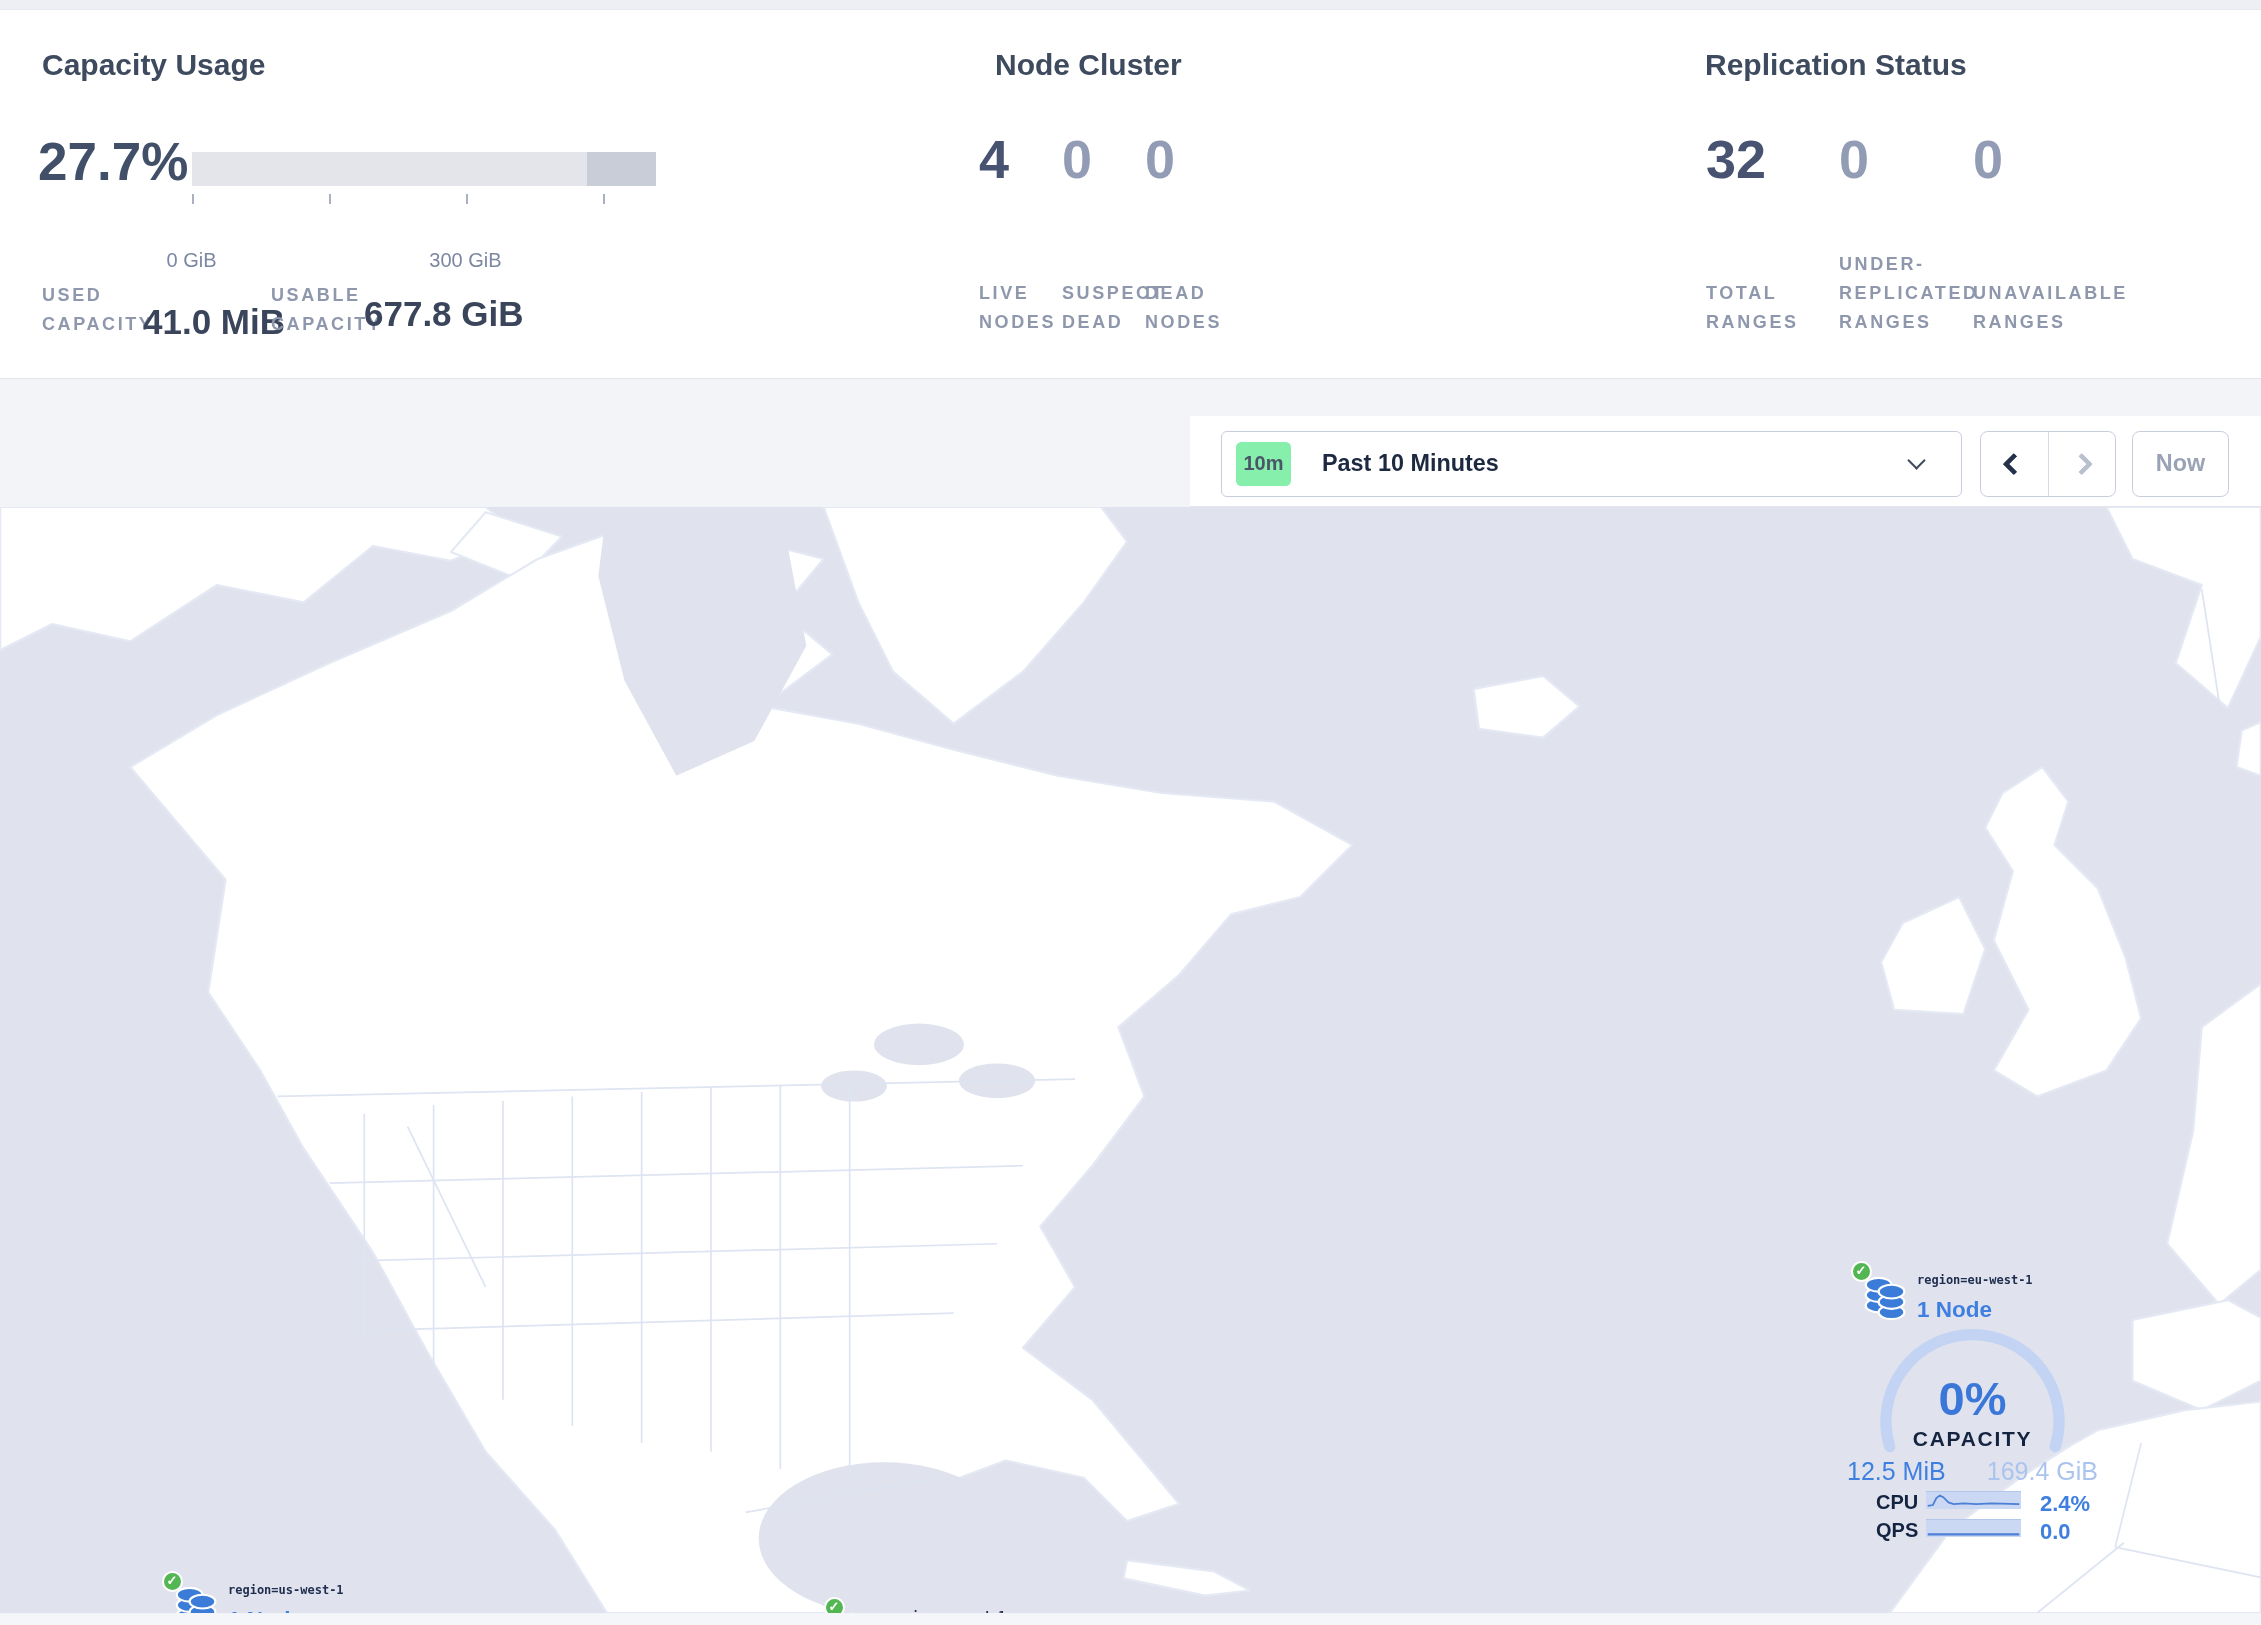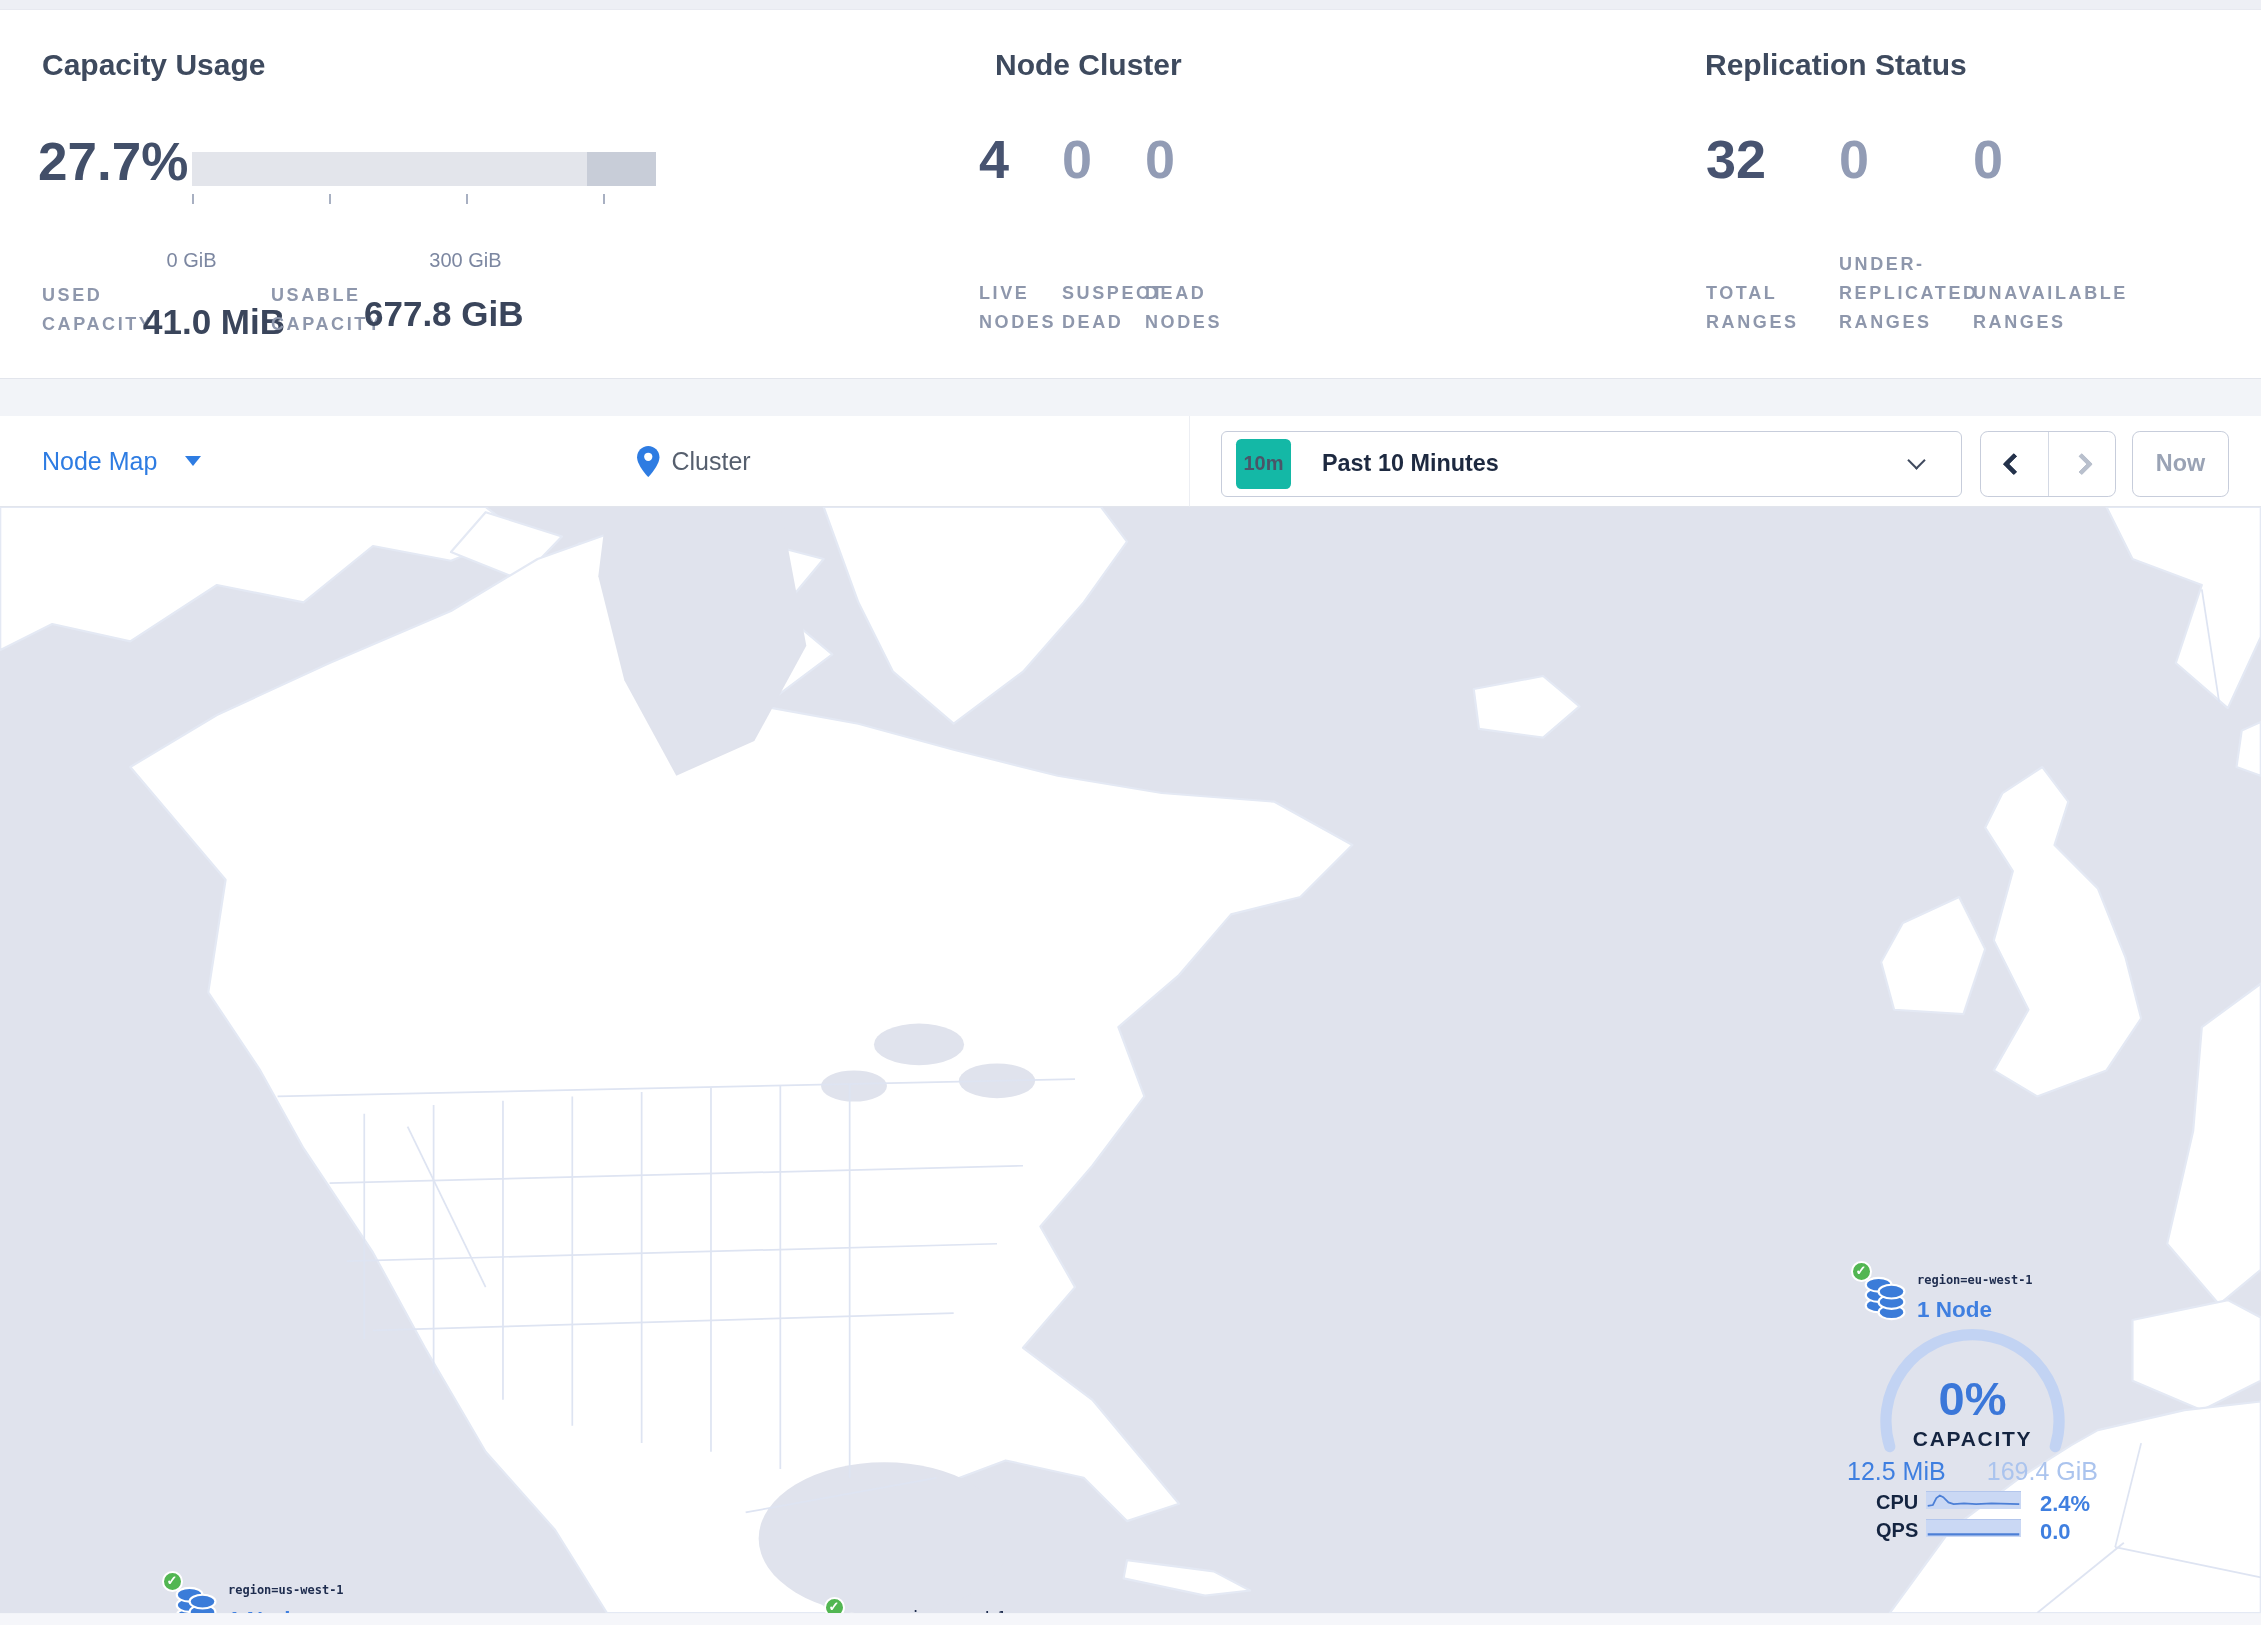--- a/index.html
+++ b/index.html
@@ -37,21 +37,21 @@
                    border-bottom:0.9px solid #e2e5ec; }
   .viewsel { position:absolute; left:42px; top:0; height:90px; display:flex; align-items:center; cursor:pointer; }
   .viewsel-lbl { font-size:25px; color:#2e7ce2; }
   .tri-down { width:0; height:0; margin-left:28px; border-left:8.7px solid transparent;
               border-right:8.7px solid transparent; border-top:10.4px solid #2e7ce2; }
   .crumb { position:absolute; left:637px; top:0; height:90px; display:flex; align-items:center; }
   .crumb-lbl { font-size:25px; color:#565f6e; margin-left:12px; }
 
   .timesel { position:absolute; left:31px; top:14.7px; width:741px; height:66px; background:#fff;
              border:1.7px solid #c7cddb; border-radius:6px; display:flex; align-items:center; cursor:pointer; }
-  .time-badge { margin-left:14px; width:55px; height:50px; background:#14b8a6; border-radius:5.2px;
+  .time-badge { margin-left:14px; width:55px; height:44px; background:#86efac; border-radius:5.2px;
                 font-size:20px; font-weight:bold; color:#4a5568; display:flex; align-items:center; justify-content:center; }
   .time-lbl { margin-left:31px; font-size:23.4px; font-weight:bold; color:#1d2940; }
   .chev-down { position:absolute; right:38px; top:22.5px; width:13px; height:13px;
                border-right:2.6px solid #3f4a5e; border-bottom:2.6px solid #3f4a5e; transform:rotate(45deg); }
   .arrowgrp { position:absolute; left:790px; top:14.7px; width:136px; height:66px; background:#fff;
               border:1.7px solid #c7cddb; border-radius:7.8px; display:flex; }
   .arrowcell { flex:1; display:flex; align-items:center; justify-content:center; cursor:pointer; }
   .arrowcell.first { border-right:1.7px solid #d4d9e4; }
   .chev-left { width:15.6px; height:15.6px; border-left:5.2px solid #24324b; border-bottom:5.2px solid #24324b;
                transform:rotate(45deg); border-radius:1.7px; }
@@ -127,33 +127,20 @@
 
     <div class="sec-title t-rep">Replication Status</div>
     <div class="stat-num" style="left:1706px">32</div>
     <div class="stat-num muted" style="left:1839px">0</div>
     <div class="stat-num muted" style="left:1973px">0</div>
     <div class="stat-lbl" style="left:1706px; width:104px">TOTAL RANGES</div>
     <div class="stat-lbl tall" style="left:1839px; width:158px">UNDER-REPLICATED RANGES</div>
     <div class="stat-lbl" style="left:1973px; width:160px">UNAVAILABLE RANGES</div>
   </div>
 
-  <div class="toolbar-left">
-    <div class="viewsel">
-      <span class="viewsel-lbl">Node Map</span>
-      <span class="tri-down"></span>
-    </div>
-    <div class="crumb">
-      <svg width="22.5" height="31" viewBox="0 0 26 36">
-        <path d="M13 0 C5.8 0 0 5.8 0 13 C0 22.7 13 36 13 36 C13 36 26 22.7 26 13 C26 5.8 20.2 0 13 0 Z" fill="#2e7ce2"></path>
-        <circle cx="13" cy="12.5" r="4.8" fill="#ffffff"></circle>
-      </svg>
-      <span class="crumb-lbl">Cluster</span>
-    </div>
-  </div>
 
   <div class="toolbar-right">
     <div class="timesel">
       <span class="time-badge">10m</span>
       <span class="time-lbl">Past 10 Minutes</span>
       <span class="chev-down"></span>
     </div>
     <div class="arrowgrp">
       <div class="arrowcell first">
         <span class="chev-left"></span>

